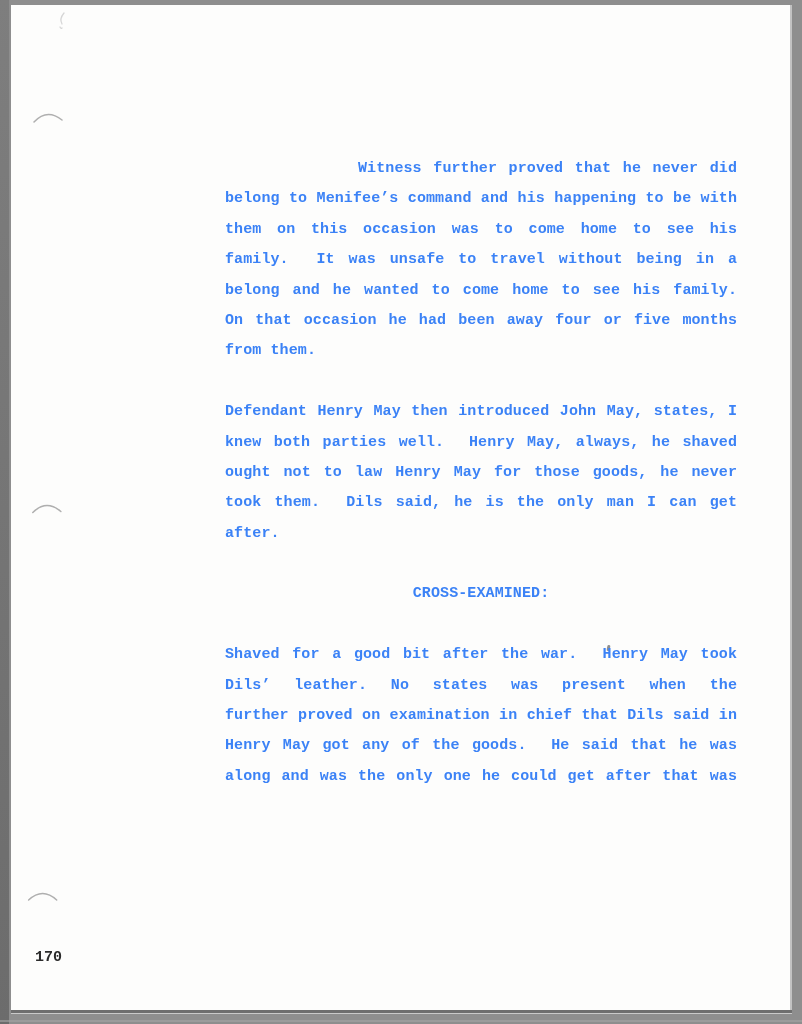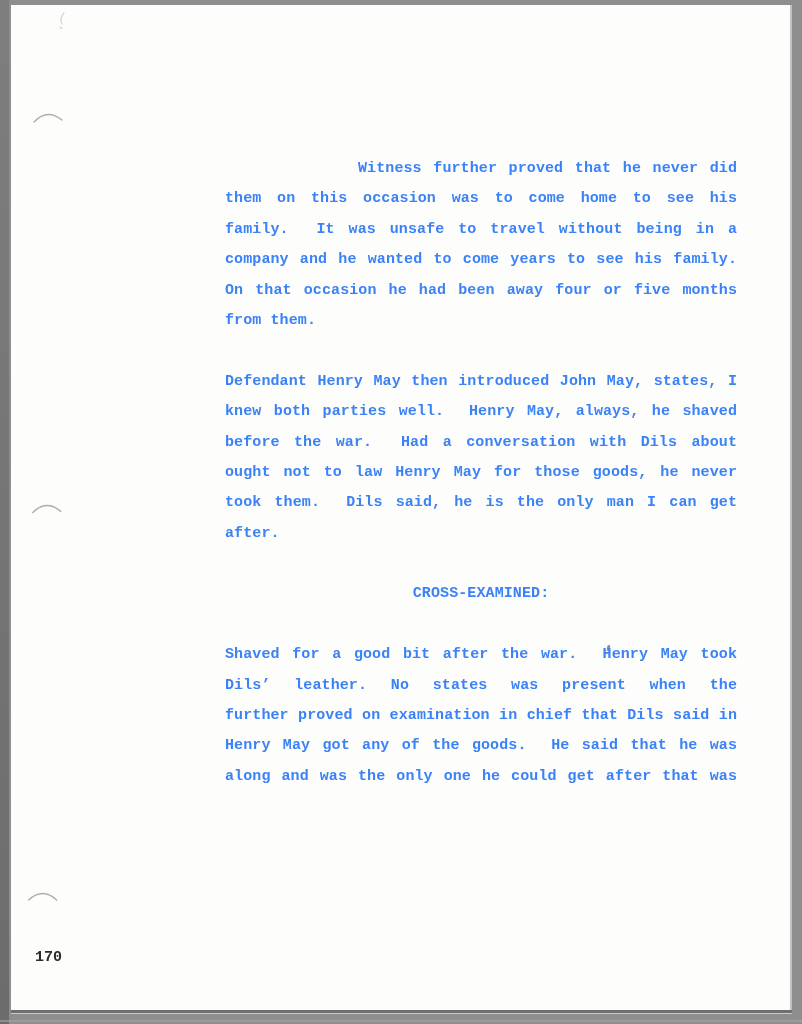--- a/index.html
+++ b/index.html
@@ -107,29 +107,29 @@
   </svg>
 
   <svg class="corner-smudge" width="14" height="20" viewBox="0 0 14 20">
     <path d="M9 2 Q 4 8 7 13 M5 16 q 1 2 2 1" fill="none" stroke="#d6d6d6" stroke-width="1.3" stroke-linecap="round"></path>
   </svg>
 
   <div class="stray-speck"></div>
 
   <div class="textblock" style="color: rgb(33, 33, 33);">
       <div class="line" style="padding-left: 133px;">Witness further proved that he never did</div>
+      <div class="line">belong to Menifee’s command and his happening to be with</div>
       <div class="line">them on this occasion was to come home to see his</div>
       <div class="line">family.&nbsp; It was unsafe to travel without being in a</div>
-      <div class="line">company and he wanted to come years to see his family.</div>
+      <div class="line">belong and he wanted to come home to see his family.</div>
       <div class="line">On that occasion he had been away four or five months</div>
       <div class="line left">from them.</div>
       <div class="line"></div>
       <div class="line">Defendant Henry May then introduced John May, states, I</div>
       <div class="line">knew both parties well.&nbsp; Henry May, always, he shaved</div>
-      <div class="line">before the war.&nbsp; Had a conversation with Dils about</div>
       <div class="line">ought not to law Henry May for those goods, he never</div>
       <div class="line">took them.&nbsp; Dils said, he is the only man I can get</div>
       <div class="line left">after.</div>
       <div class="line"></div>
       <div class="line center">CROSS-EXAMINED:</div>
       <div class="line"></div>
       <div class="line">Shaved for a good bit after the war.&nbsp; Henry May took</div>
       <div class="line">Dils’ leather. No states was present when the</div>
       <div class="line">further proved on examination in chief that Dils said in</div>
       <div class="line">Henry May got any of the goods.&nbsp; He said that he was</div>

